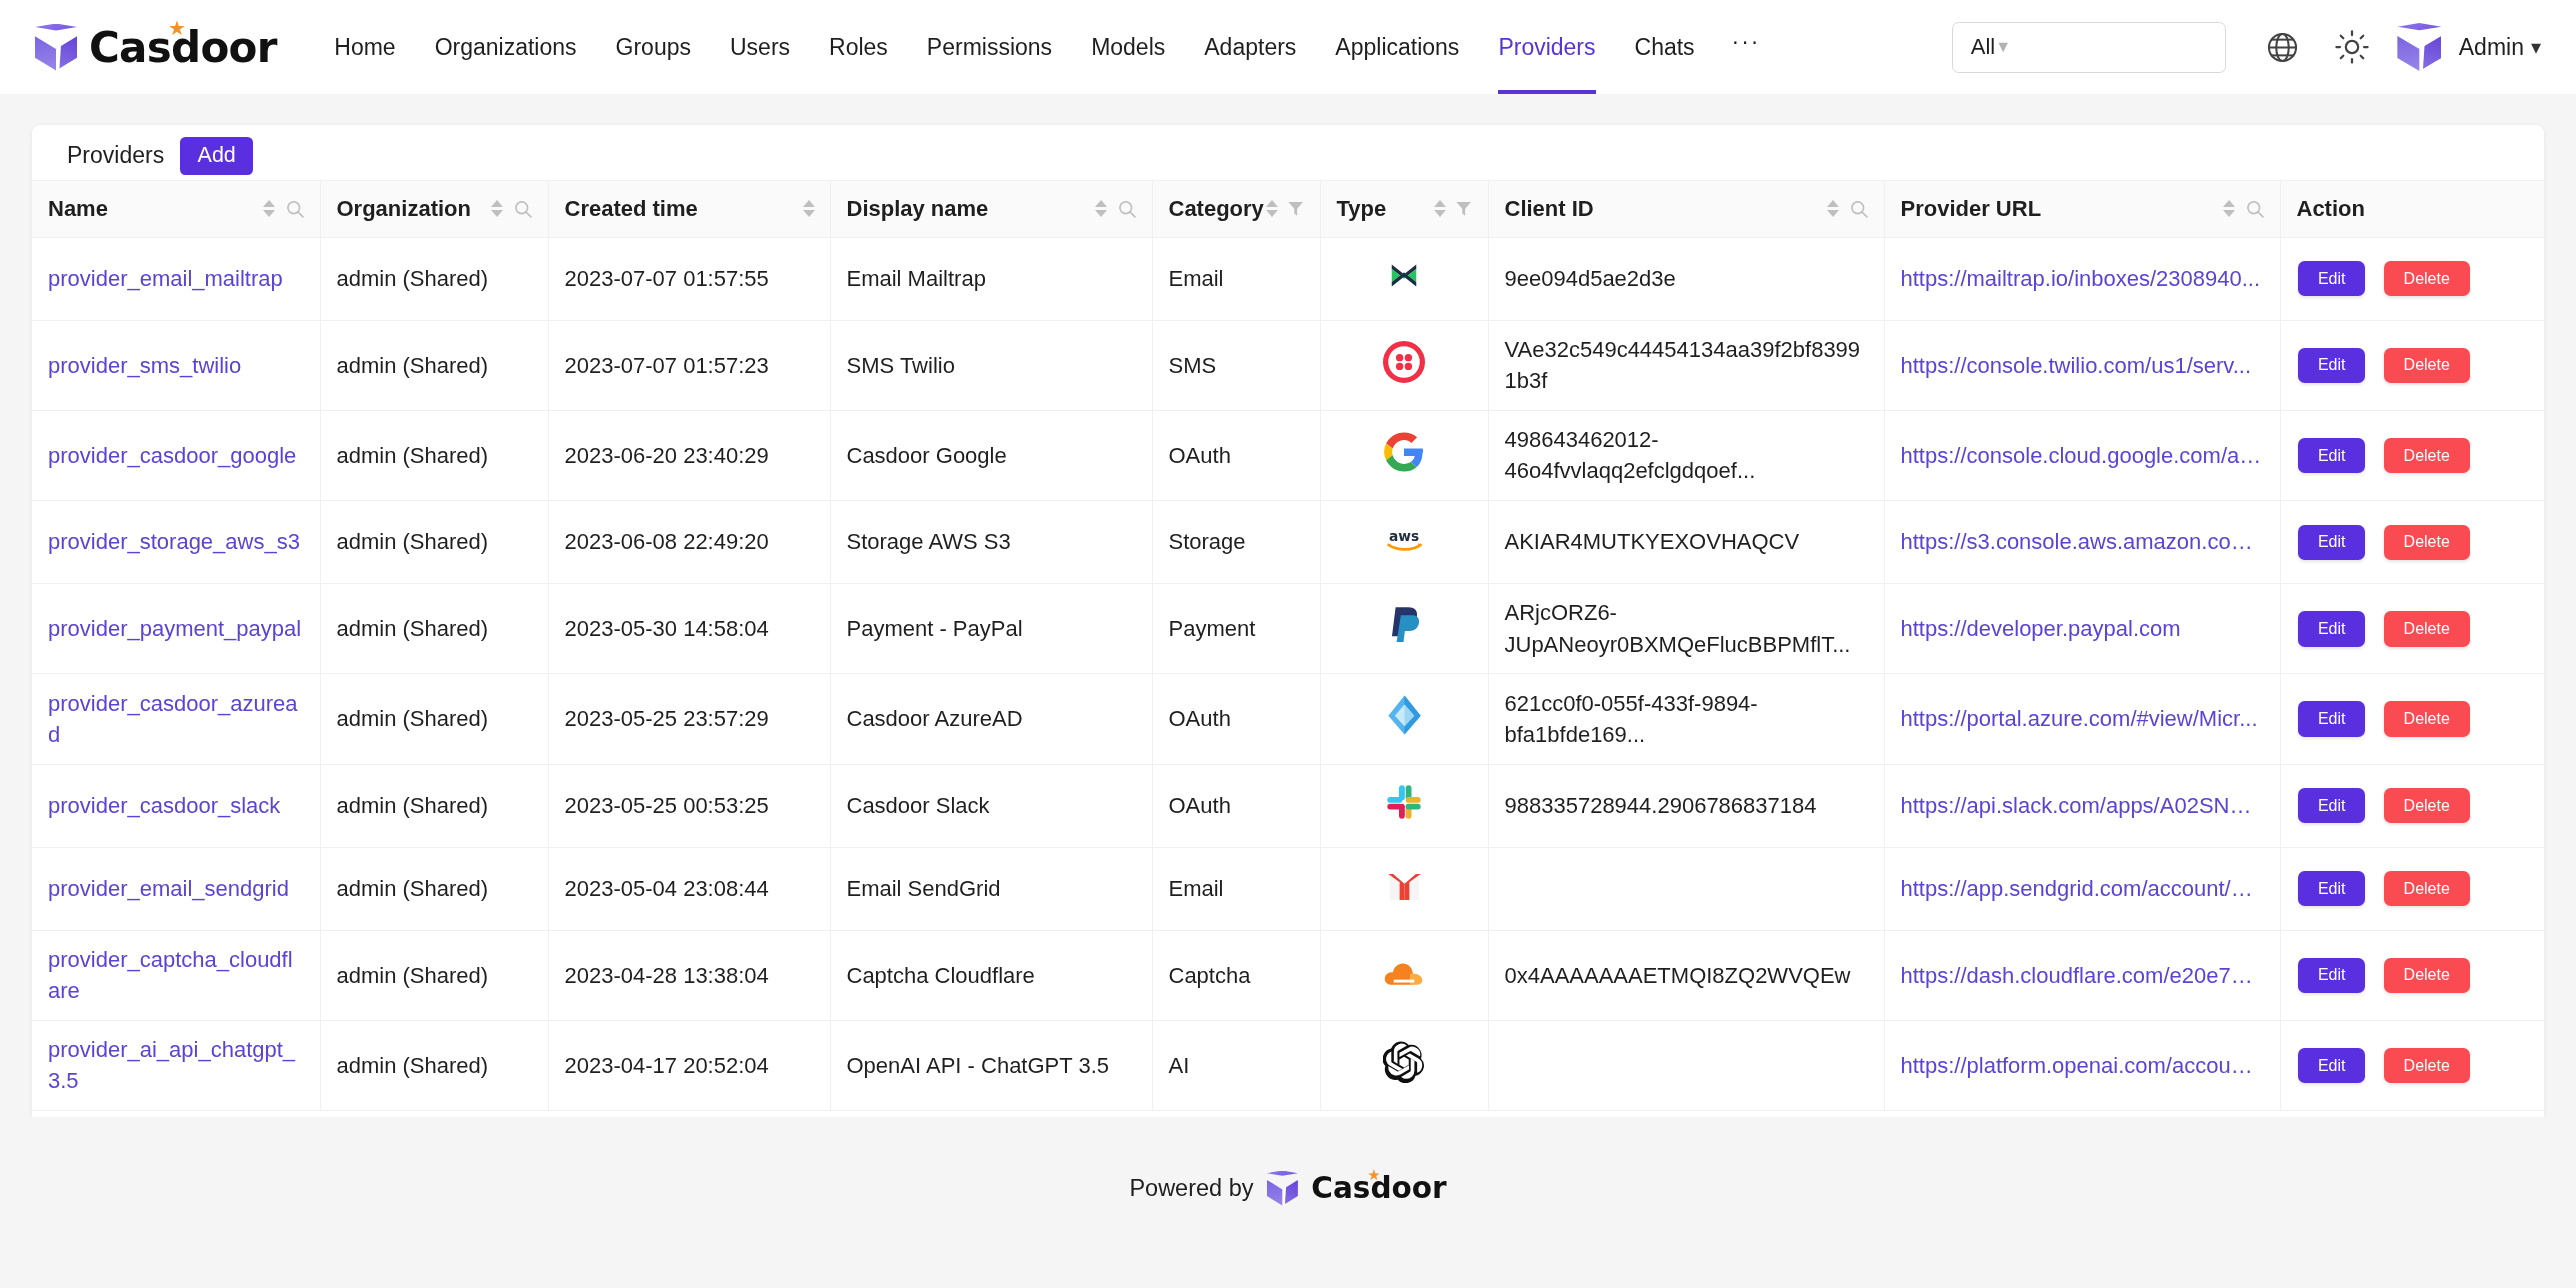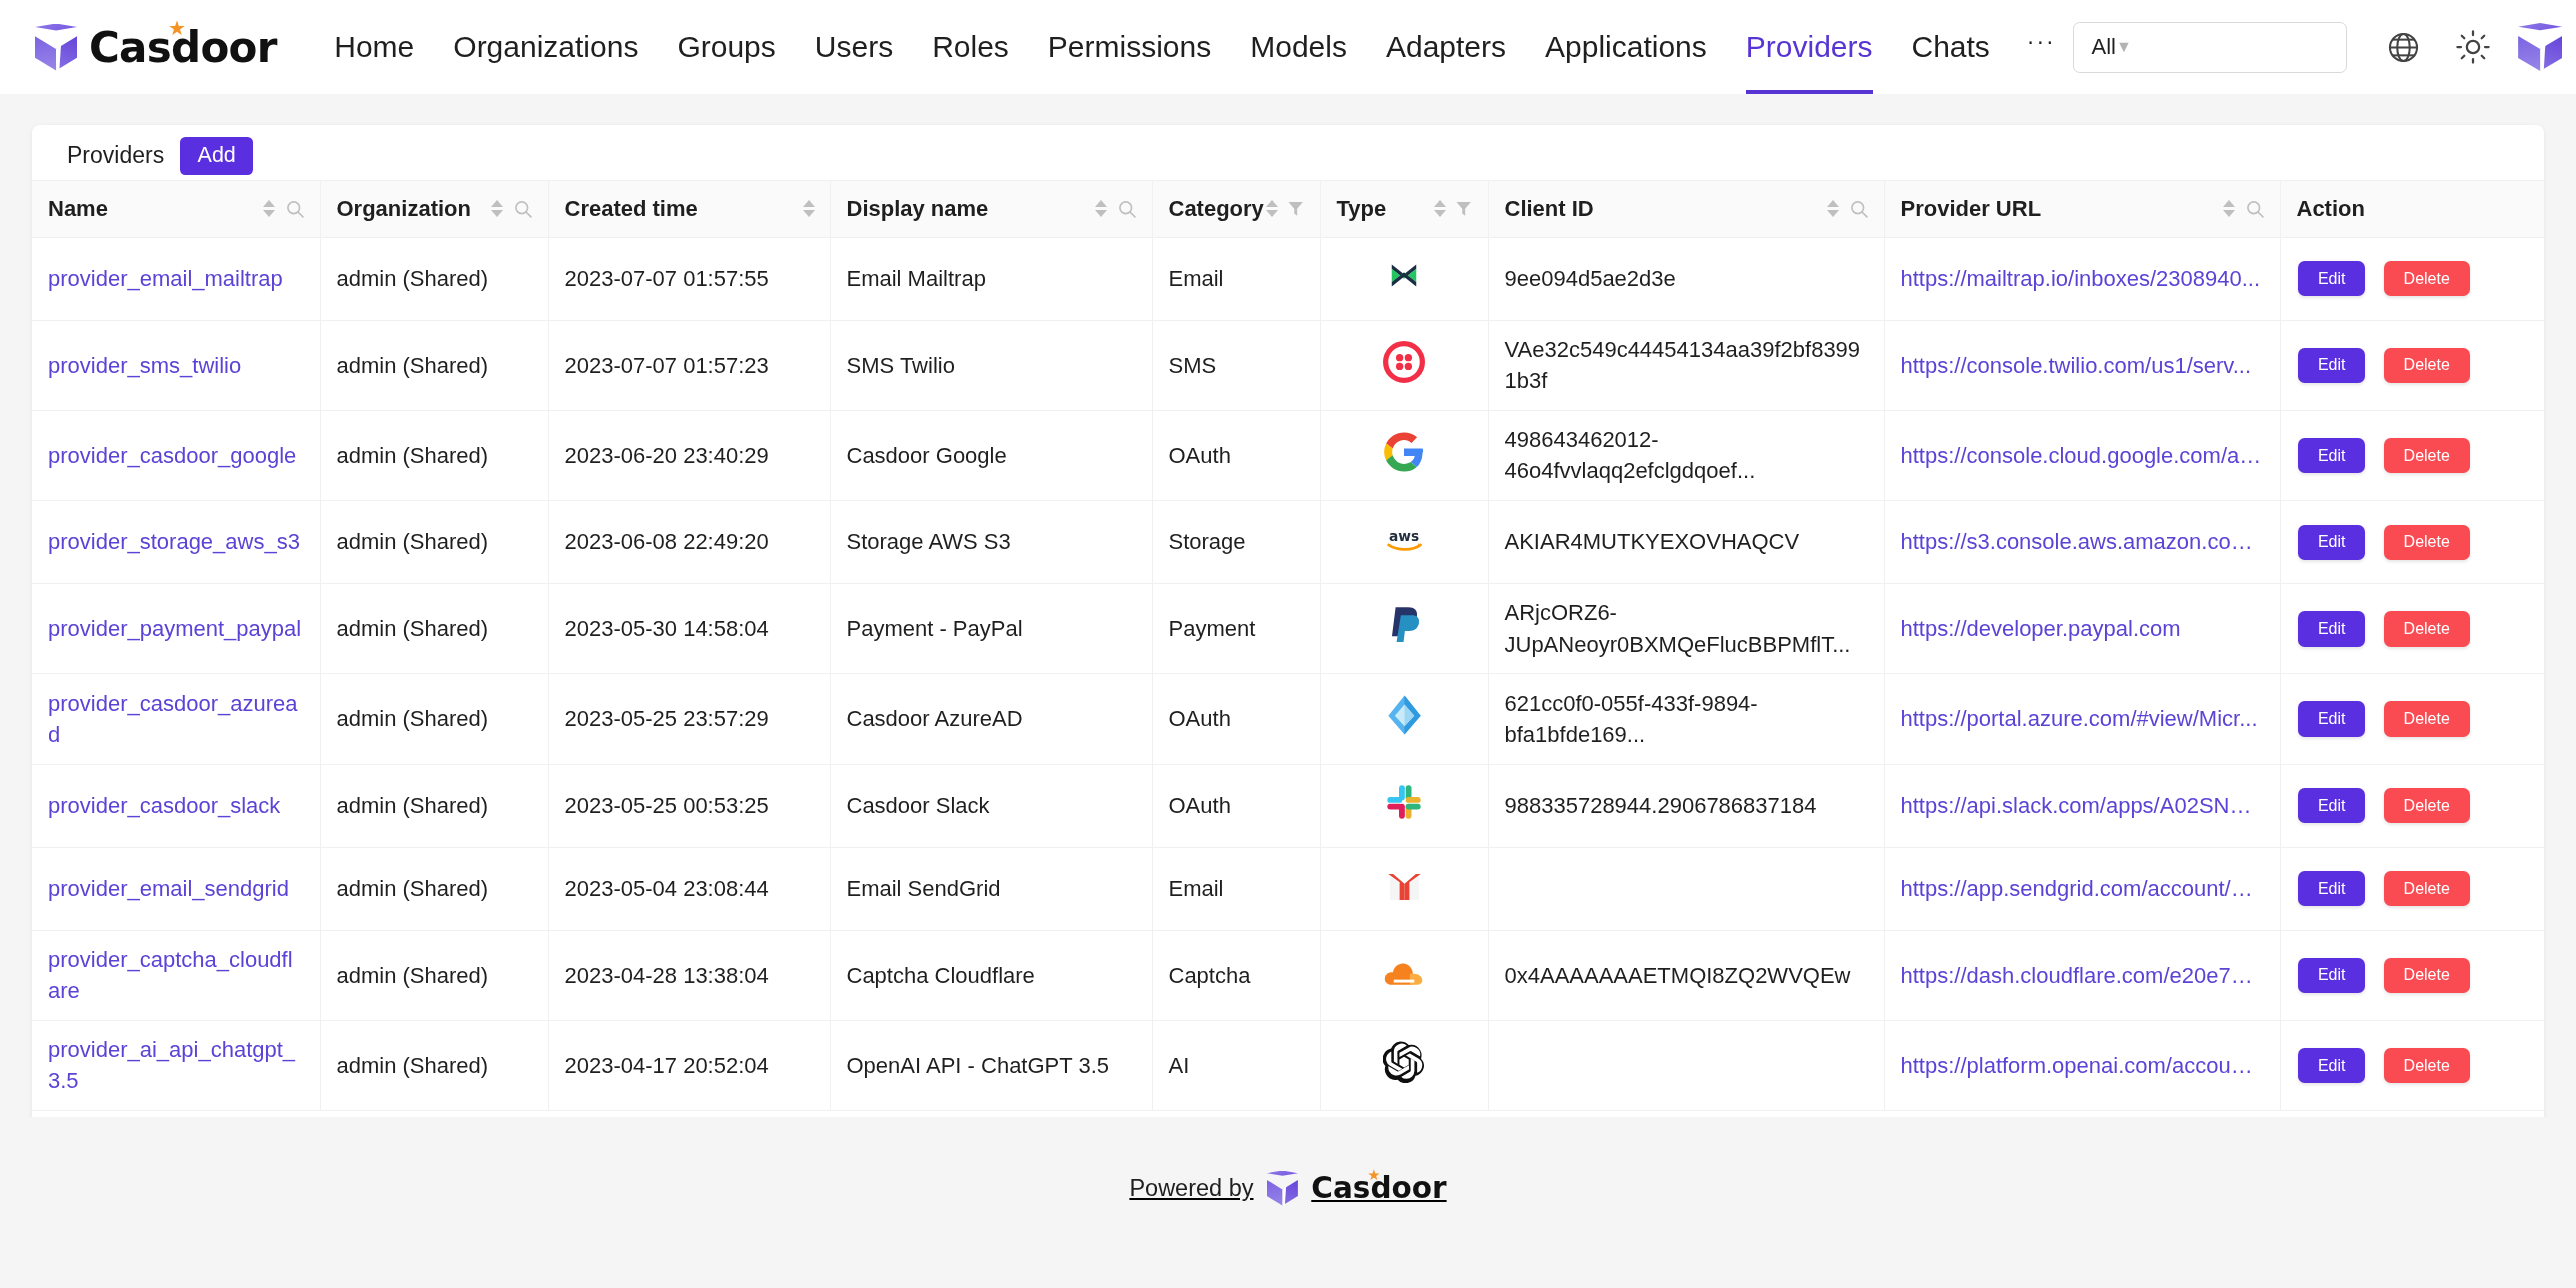--- a/index.html
+++ b/index.html
@@ -24,21 +24,21 @@
   .logo-wrap { display: flex; align-items: center; gap: 12px; margin-right: 38px; flex: 0 0 auto; }
   .logo-cube { width: 42px; height: 47px; position: relative; flex: 0 0 auto; }
   .logo-text {
     font-size: 42px; font-weight: bold; color: #111; letter-spacing: -0.7px;
     position: relative; font-family: "DejaVu Sans", sans-serif;
   }
   .logo-star { position: absolute; top: -6.7px; left: 79px; font-size: 20px; color: #f59326; }
 
   .nav { display: flex; align-items: center; height: 94px; flex: 0 0 auto; }
   .nav-item {
-    font-size: 30px;
+    font-size: 23px;
     color: #1f1f1f;
     padding: 0 19.5px;
     height: 94px;
     line-height: 94px;
     cursor: pointer;
     white-space: nowrap;
     position: relative;
   }
   .nav-item.active { color: #5734d3; }
   .nav-item.active::after {
@@ -176,21 +176,21 @@
     width: 72px; height: 47px; border: 1.3px solid #d9d9d9; border-radius: 6.7px;
     margin: 0 12px; background: #fff;
   }
   .pg-page { }
 
   
   .footer {
     position: absolute; left: 0; bottom: 0; width: 2576px; height: 142px;
     background: #f5f5f5; display: flex; align-items: center; justify-content: center;
   }
-  .footer-inner { display: flex; align-items: center; gap: 13.4px; text-decoration: underline; }
+  .footer-inner { display: flex; align-items: center; gap: 13.4px; }
   .footer-txt { font-size: 23.5px; color: #1f1f1f; }
   .footer-cube { width: 31px; height: 35px; position: relative; }
   .footer-logo-text { font-size: 29.5px; font-weight: bold; color: #111; position: relative; font-family: "DejaVu Sans", sans-serif;}
   .footer-star { position: absolute; top: -5.4px; left: 56px; font-size: 14.8px; color: #f59326;}
 </style>
 </head>
 <body>
 
 <div id="root">
 

